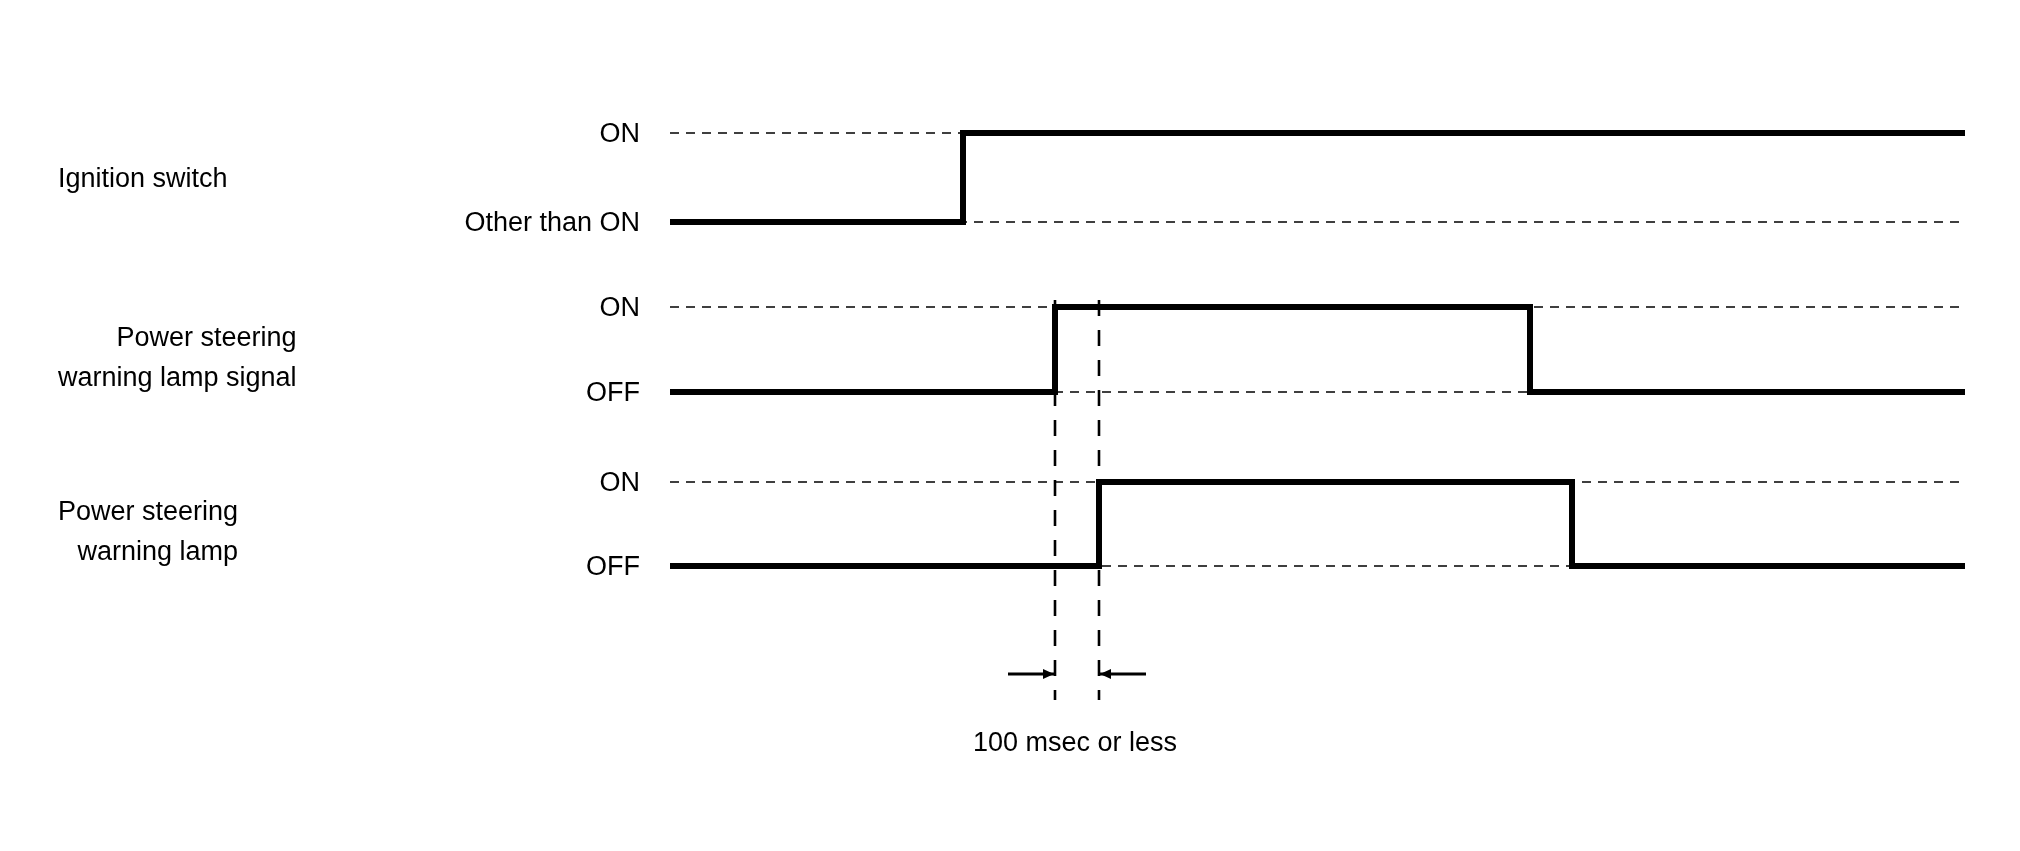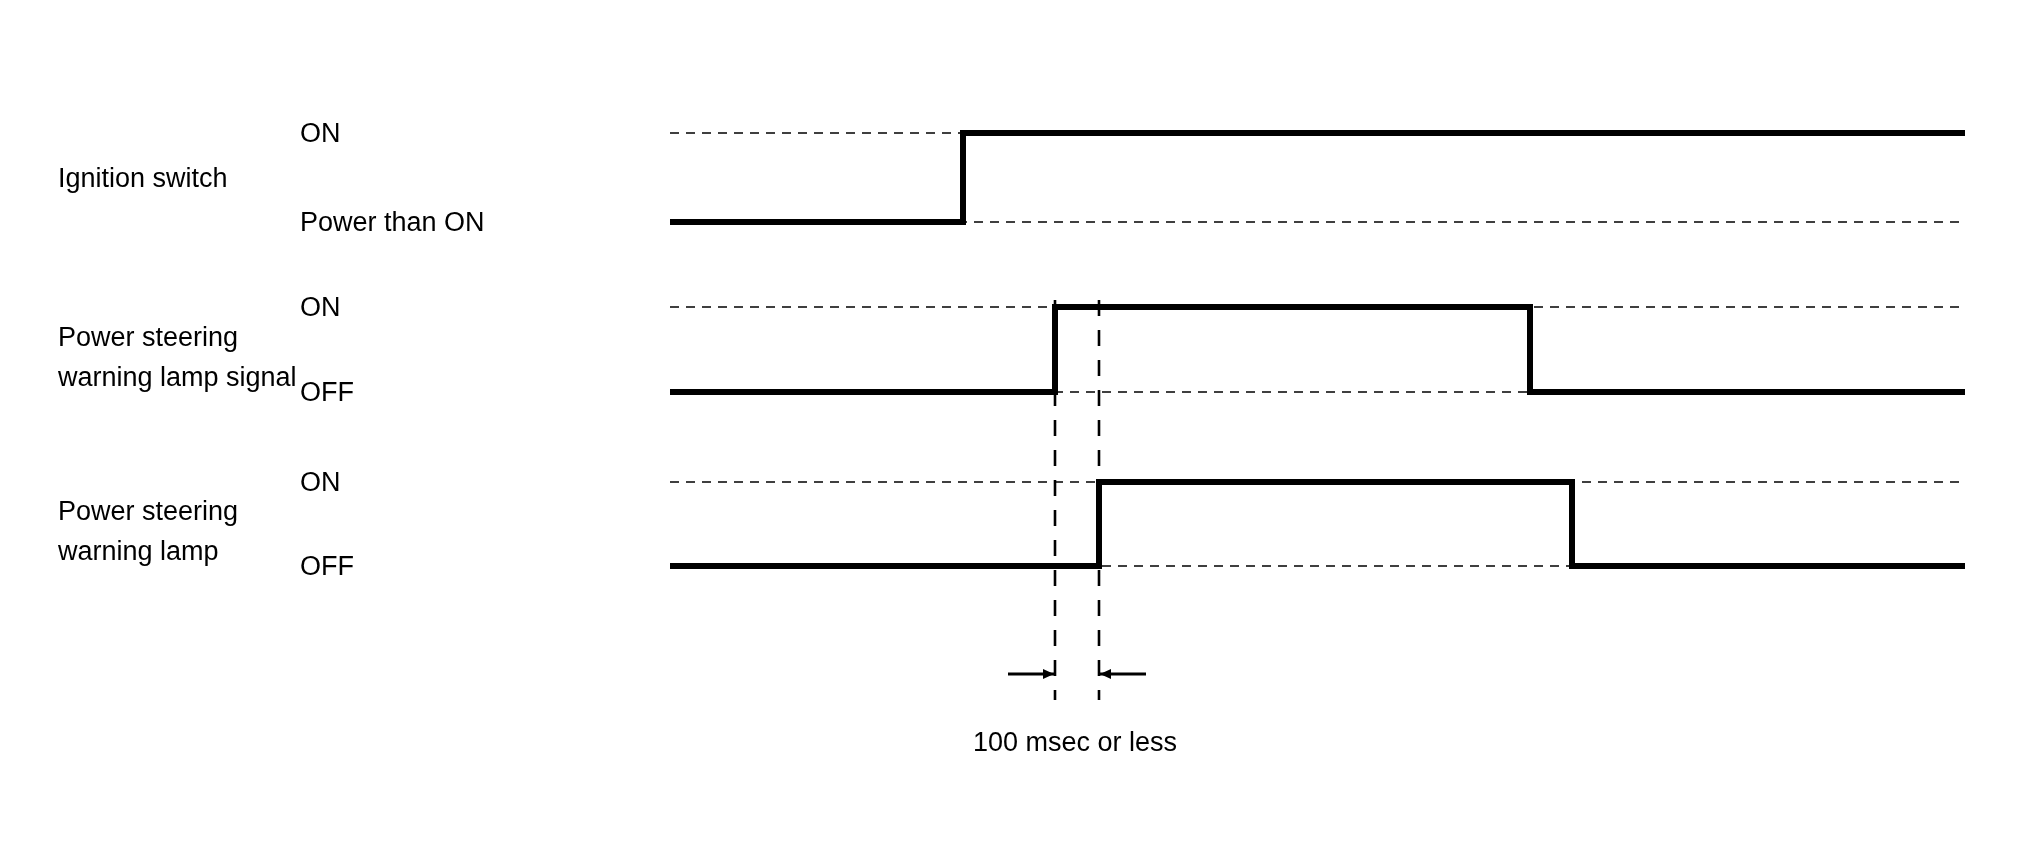--- a/index.html
+++ b/index.html
@@ -15,28 +15,28 @@
     overflow: hidden;
     font-family: "Liberation Sans", sans-serif;
     color: #000000;
   }
   .row-label {
     position: absolute;
     font-size: 27px;
     line-height: 40px;
     color: #000000;
     white-space: pre-line;
-    text-align: left;
+    text-align: right;
   }
   .lvl-label {
     position: absolute;
     font-size: 27px;
     line-height: 27px;
     color: #000000;
-    text-align: left;
+    text-align: right;
     white-space: nowrap;
   }
   .annot-text {
     position: absolute;
     font-size: 27px;
     line-height: 27px;
     color: #000000;
     white-space: nowrap;
     text-align: center;
   }
@@ -55,21 +55,21 @@
 
   <div class="row-label" style="left:58px; top:158px;">Ignition switch</div>
 
   <div class="row-label" style="left:58px; top:317px;">Power steering
 warning lamp signal</div>
 
   <div class="row-label" style="left:58px; top:491px;">Power steering
 warning lamp</div>
 
   <div class="lvl-label" style="left:300px; width:340px; top:120px;">ON</div>
-  <div class="lvl-label" style="left:300px; width:340px; top:209px;">Power than ON</div>
+  <div class="lvl-label" style="left:300px; width:340px; top:209px;">Other than ON</div>
 
   <div class="lvl-label" style="left:300px; width:340px; top:294px;">ON</div>
   <div class="lvl-label" style="left:300px; width:340px; top:379px;">OFF</div>
 
   <div class="lvl-label" style="left:300px; width:340px; top:469px;">ON</div>
   <div class="lvl-label" style="left:300px; width:340px; top:553px;">OFF</div>
 
   <svg id="wave-svg" viewBox="0 0 2020 851">
     <defs>
       <marker id="arrowRight" markerWidth="12" markerHeight="12" refX="11" refY="5" orient="auto" markerUnits="userSpaceOnUse">

